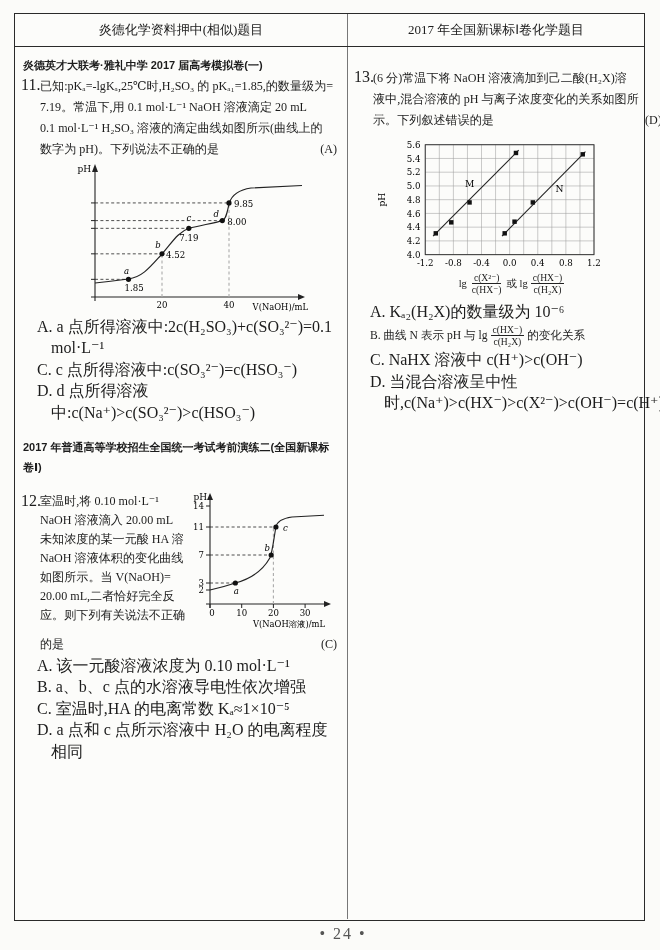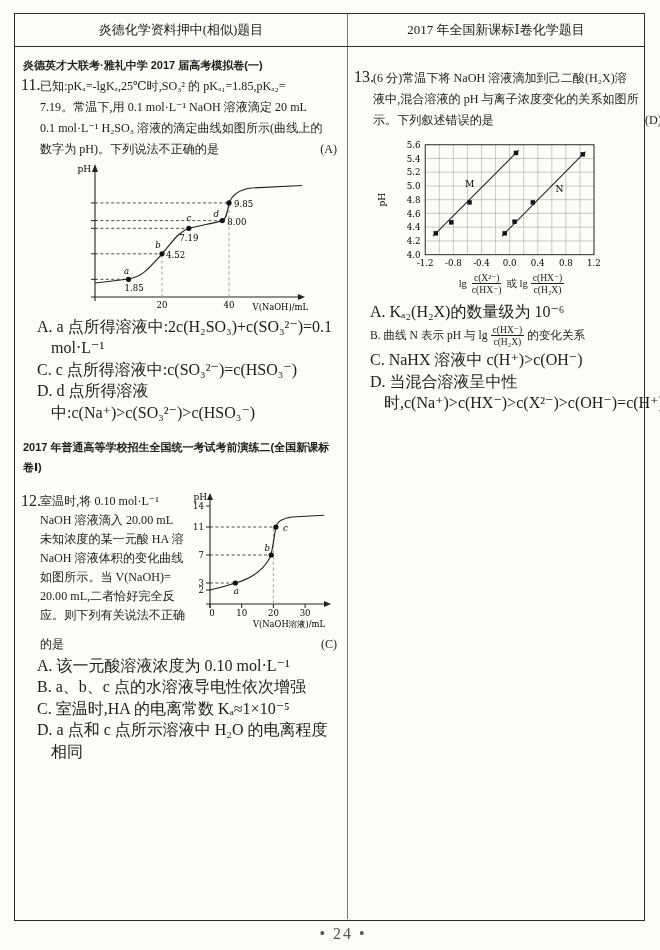--- a/index.html
+++ b/index.html
@@ -1,19 +1,19 @@
 <!DOCTYPE html>
 <html><head>
 <meta charset="utf-8">
 <style>
   html,body{margin:0;padding:0;}
   body{width:660px;height:950px;background:#fbfbf9;position:relative;overflow:hidden;
        font-family:"Liberation Serif","DejaVu Serif","DejaVu Sans",serif;color:#1c1c1c;}
   .sheet{position:absolute;left:14px;top:13px;width:629px;height:906px;border:1.6px solid #2a2a2a;background:#fcfcfa;}
-  .hdr{display:flex;height:32px;border-bottom:1.3px solid #2a2a2a;}
+  .hdr{display:flex;height:32px;border-bottom:1.3px solid #2a2a2a;font-family:Liberation Serif, serif;}
   .hcell{display:flex;align-items:center;justify-content:center;font-size:13px;}
   .hleft{width:332px;border-right:1.2px solid #777;}
   .hright{flex:1;}
   .cols{display:flex;height:872px;}
   .col{padding:5px 8px 0 8px;box-sizing:border-box;}
   .colL{width:333px;border-right:1.2px solid #777;}
   .colR{flex:1;}
   .sectitle{font-family:"Liberation Sans","DejaVu Sans",sans-serif;font-weight:700;font-size:11px;line-height:20px;margin-top:3px;}
   .q{position:relative;padding-left:17px;margin-top:1px;}
   .qnum{position:absolute;left:-2px;top:0;}
@@ -40,21 +40,21 @@
   <div class="hdr">
     <div class="hcell hleft">炎德化学资料押中(相似)题目</div>
     <div class="hcell hright">2017 年全国新课标Ⅰ卷化学题目</div>
   </div>
   <div class="cols">
     <div class="col colL">
       <div class="sectitle">炎德英才大联考·雅礼中学 2017 届高考模拟卷(一)</div>
 
       <div class="q">
         <span class="qnum">11.</span>
-        <div class="qline">已知:pKₐ=-lgKₐ,25℃时,SO₃² 的 pKₐ₁=1.85,pKₐ₂=</div>
+        <div class="qline">已知:pKₐ=-lgKₐ,25℃时,H₂SO₃ 的 pKₐ₁=1.85,的数量级为=</div>
         <div class="qline">7.19。常温下,用 0.1 mol·L⁻¹ NaOH 溶液滴定 20 mL</div>
         <div class="qline">0.1 mol·L⁻¹ H₂SO₃ 溶液的滴定曲线如图所示(曲线上的</div>
         <div class="qline">
           <span class="ans">(A)</span>
           <span>数字为 pH)。下列说法不正确的是</span>
         </div>
       </div>
 
       <div class="chartbox11">
         <svg id="c11" width="258" height="150" viewBox="0 0 258 150">

